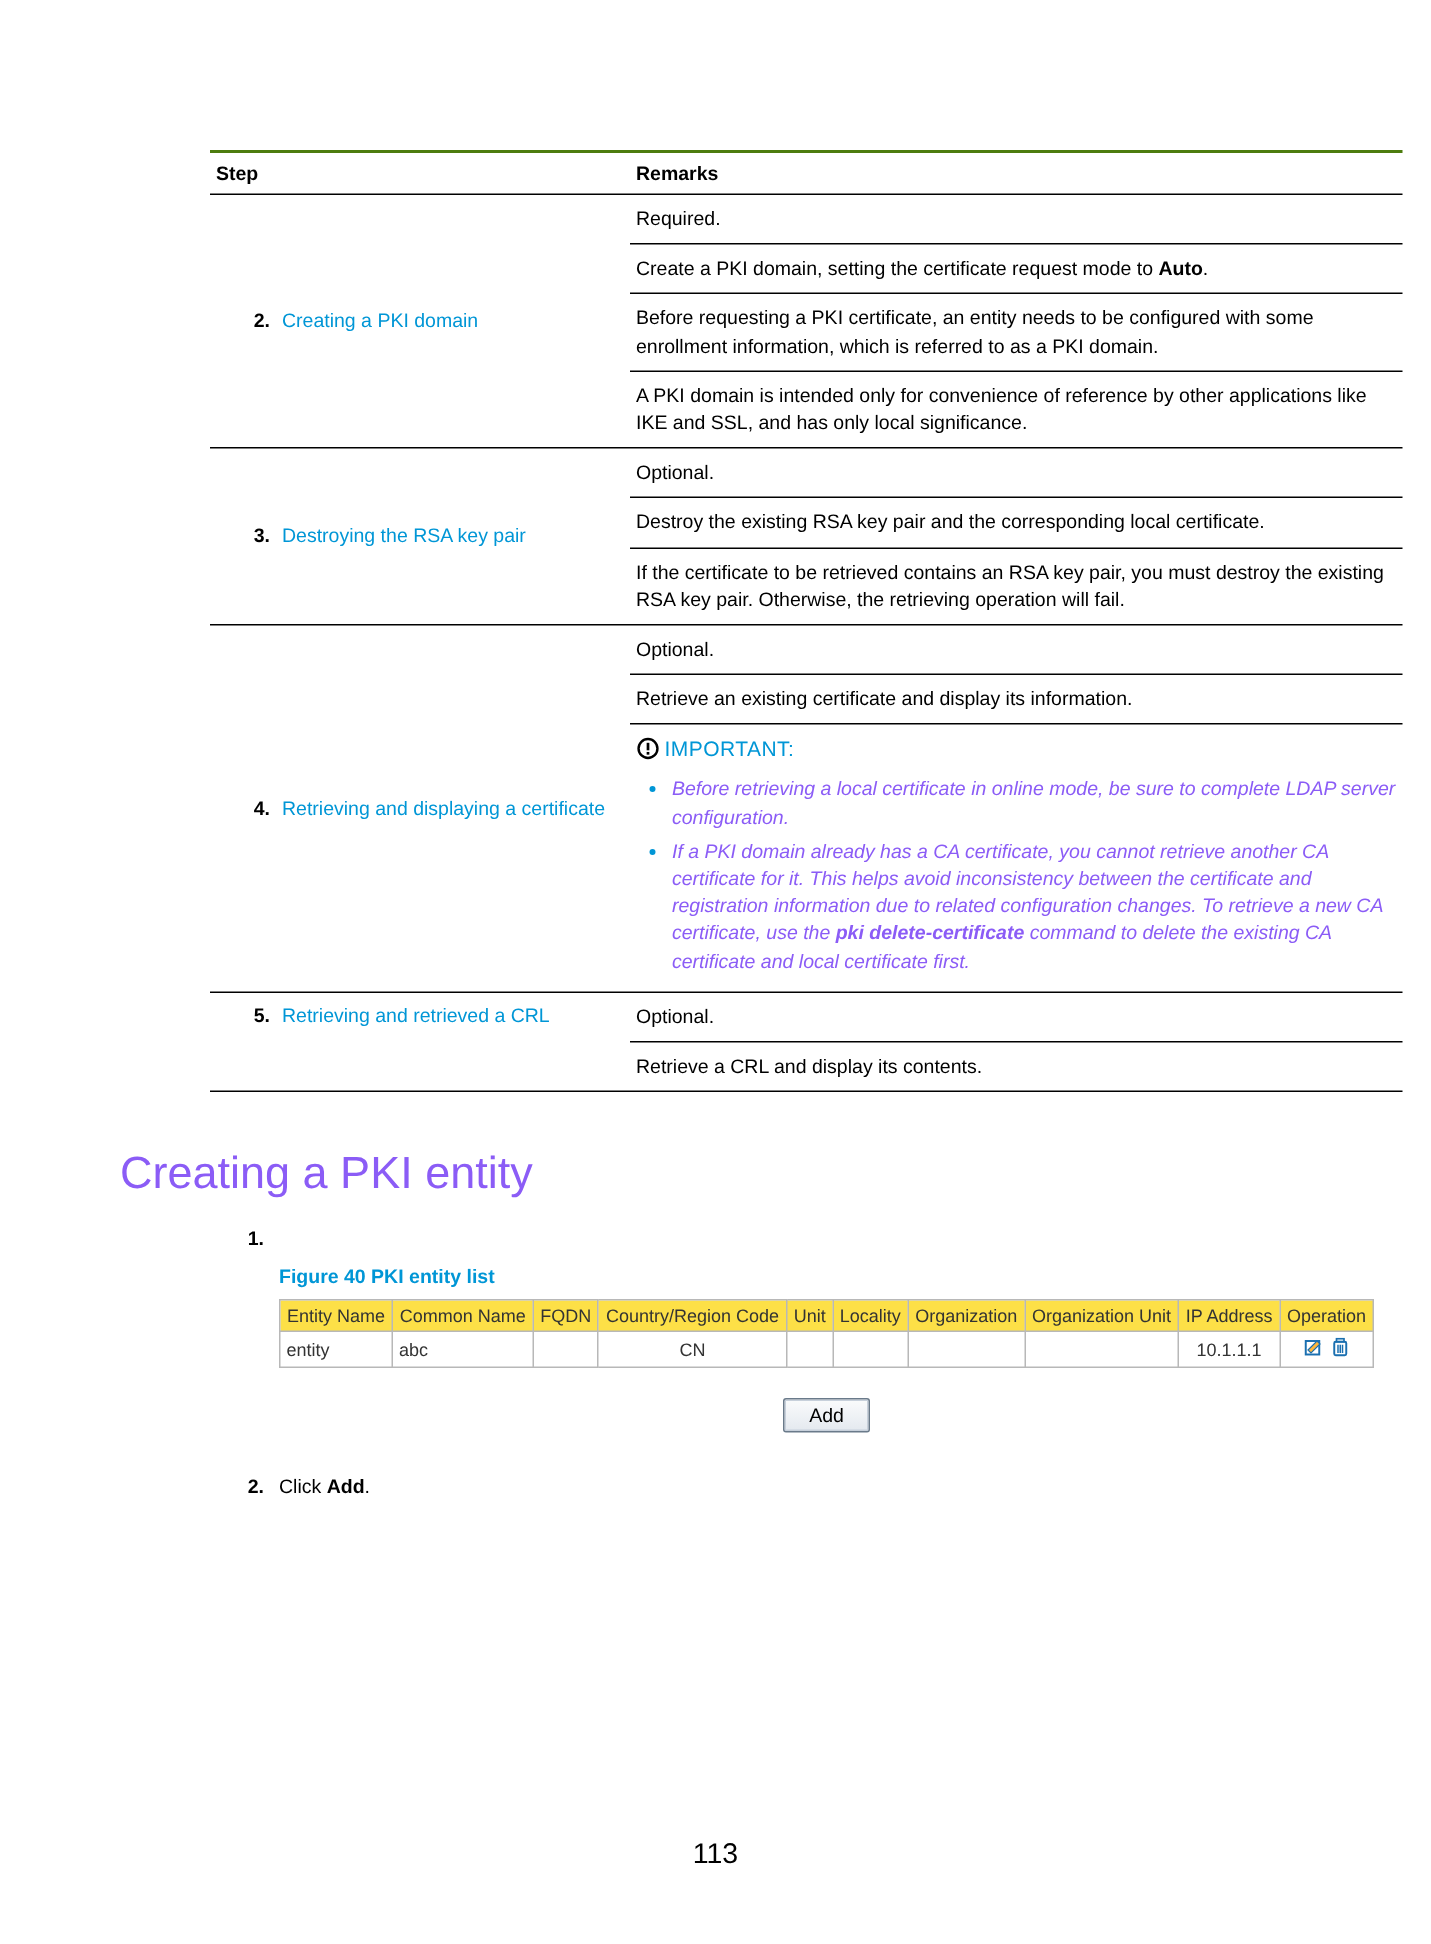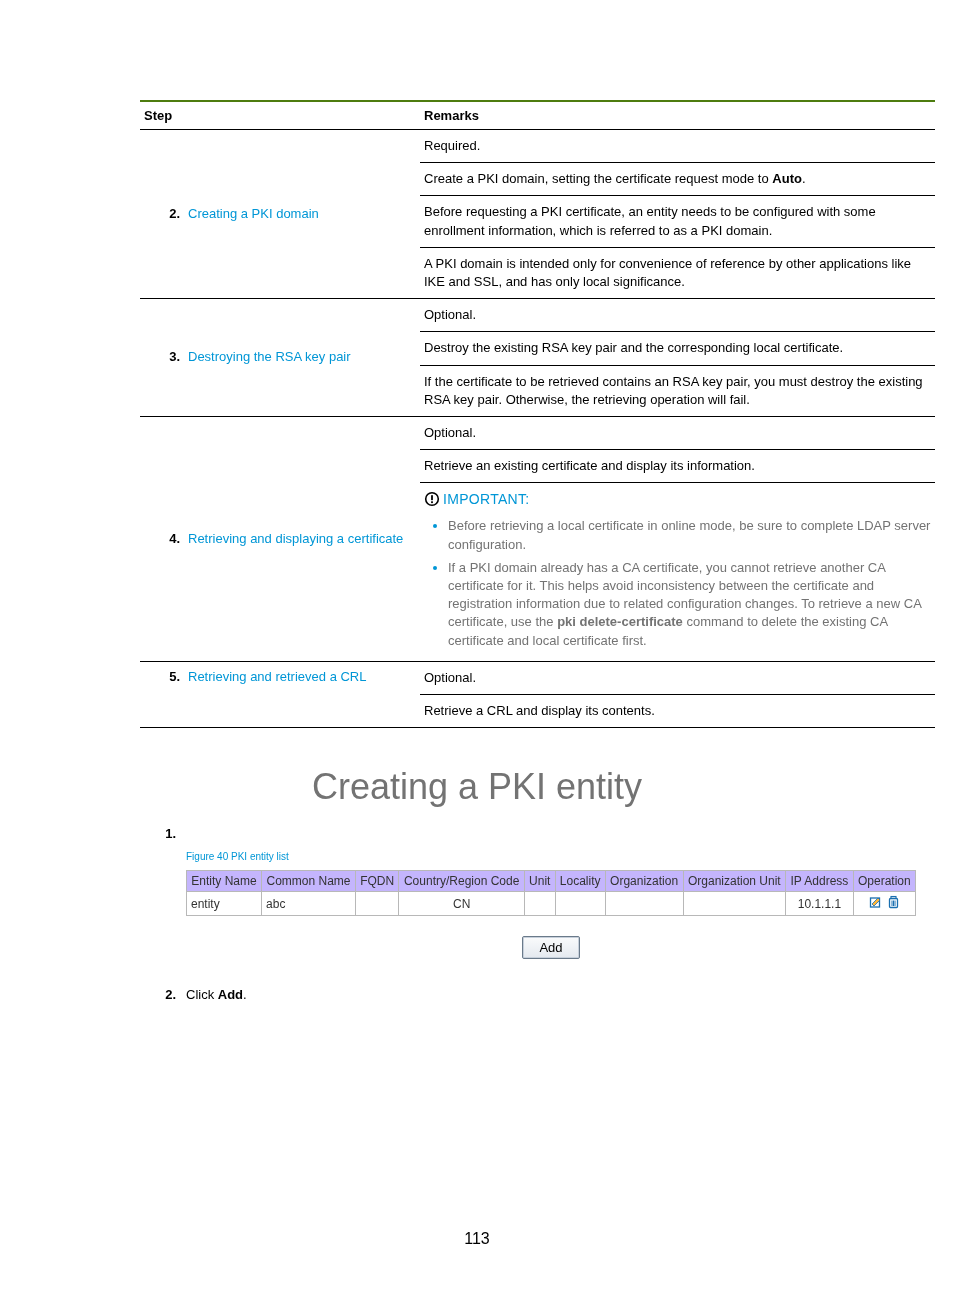--- a/index.html
+++ b/index.html
@@ -40,57 +40,56 @@
   .main-table tr.sep td { border-top: 1px solid #000; }
   .step-num { width: 36px; text-align: right; padding: 6px 4px; font-weight: bold; vertical-align: middle; }
   .step-name { width: 228px; padding: 6px 4px; vertical-align: middle; }
   .step-name .link { color: #0096d6; }
   .remarks-cell { padding: 0; }
   .remarks-block { padding: 7px 4px; border-top: 1px solid #000; }
   .remarks-block.first { border-top: none; }
   .important-label { color: #0096d6; text-transform: uppercase; font-size: 14px; letter-spacing: 0.3px; }
   .important-icon { display:inline-block; vertical-align:-3px; margin-right:3px; }
   .important-list { margin: 4px 0 0 24px; padding: 0; }
-  .important-list li { margin-bottom: 4px; color: #737373; }
+  .important-list li { margin-bottom: 4px; color: #8b5cf6; font-style: italic; }
   .important-list li::marker { color: #0096d6; font-size: 14px; }
   h1.section-heading {
-    color: #737373;
+    color: #8b5cf6;
     font-weight: normal;
-    font-size: 36px;
+    font-size: 30px;
     margin: 38px 0 18px 0;
-    text-align: center;
   }
   .ol-steps { margin: 0 0 0 60px; padding: 0; list-style: none; }
   .ol-steps > li { margin-bottom: 10px; display:flex; }
   .ol-steps .num { font-weight: bold; width: 36px; text-align:right; padding-right:10px; flex:none; }
-  .figure-title { color: #0096d6; font-weight: normal; margin: 8px 0 8px 106px; font-size:10px; }
+  .figure-title { color: #0096d6; font-weight: bold; margin: 8px 0 8px 106px; font-size:13px; }
   .entity-table-wrap { margin-left: 106px; }
   .entity-table { border-collapse: collapse; font-size: 12px; width: 730px; }
   .entity-table th, .entity-table td {
     border: 1px solid #b8b8b8;
     padding: 3px 4px;
     text-align: center;
     color: #333;
     font-weight: normal;
     background: #fff;
   }
-  .entity-table th { background: #c4b5fd; }
+  .entity-table th { background: #fde047; }
   .op-icon { display:inline-block; vertical-align:middle; }
   .add-button-row { text-align:center; margin: 20px 0 28px 106px; width:730px; }
   .add-button {
     display:inline-block;
     border: 1px solid #6a7a8a;
     background: linear-gradient(#fafbfc,#e4e9ef);
     padding: 3px 16px;
     font-size: 13px;
     border-radius: 2px;
     box-shadow: 0 0 0 1px #c7d0db inset;
     color: #000;
   }
-  .page-number { position:absolute; bottom:48px; left:0; right:0; text-align:center; font-size:16px; }
+  .page-number { position:absolute; bottom:48px; left:0; right:0; text-align:center; font-size:19px; }
 </style>
 </head>
 <body>
 
 <div class="page">
 
   <table class="main-table">
     <thead>
       <tr>
         <th colspan="2">Step</th>

